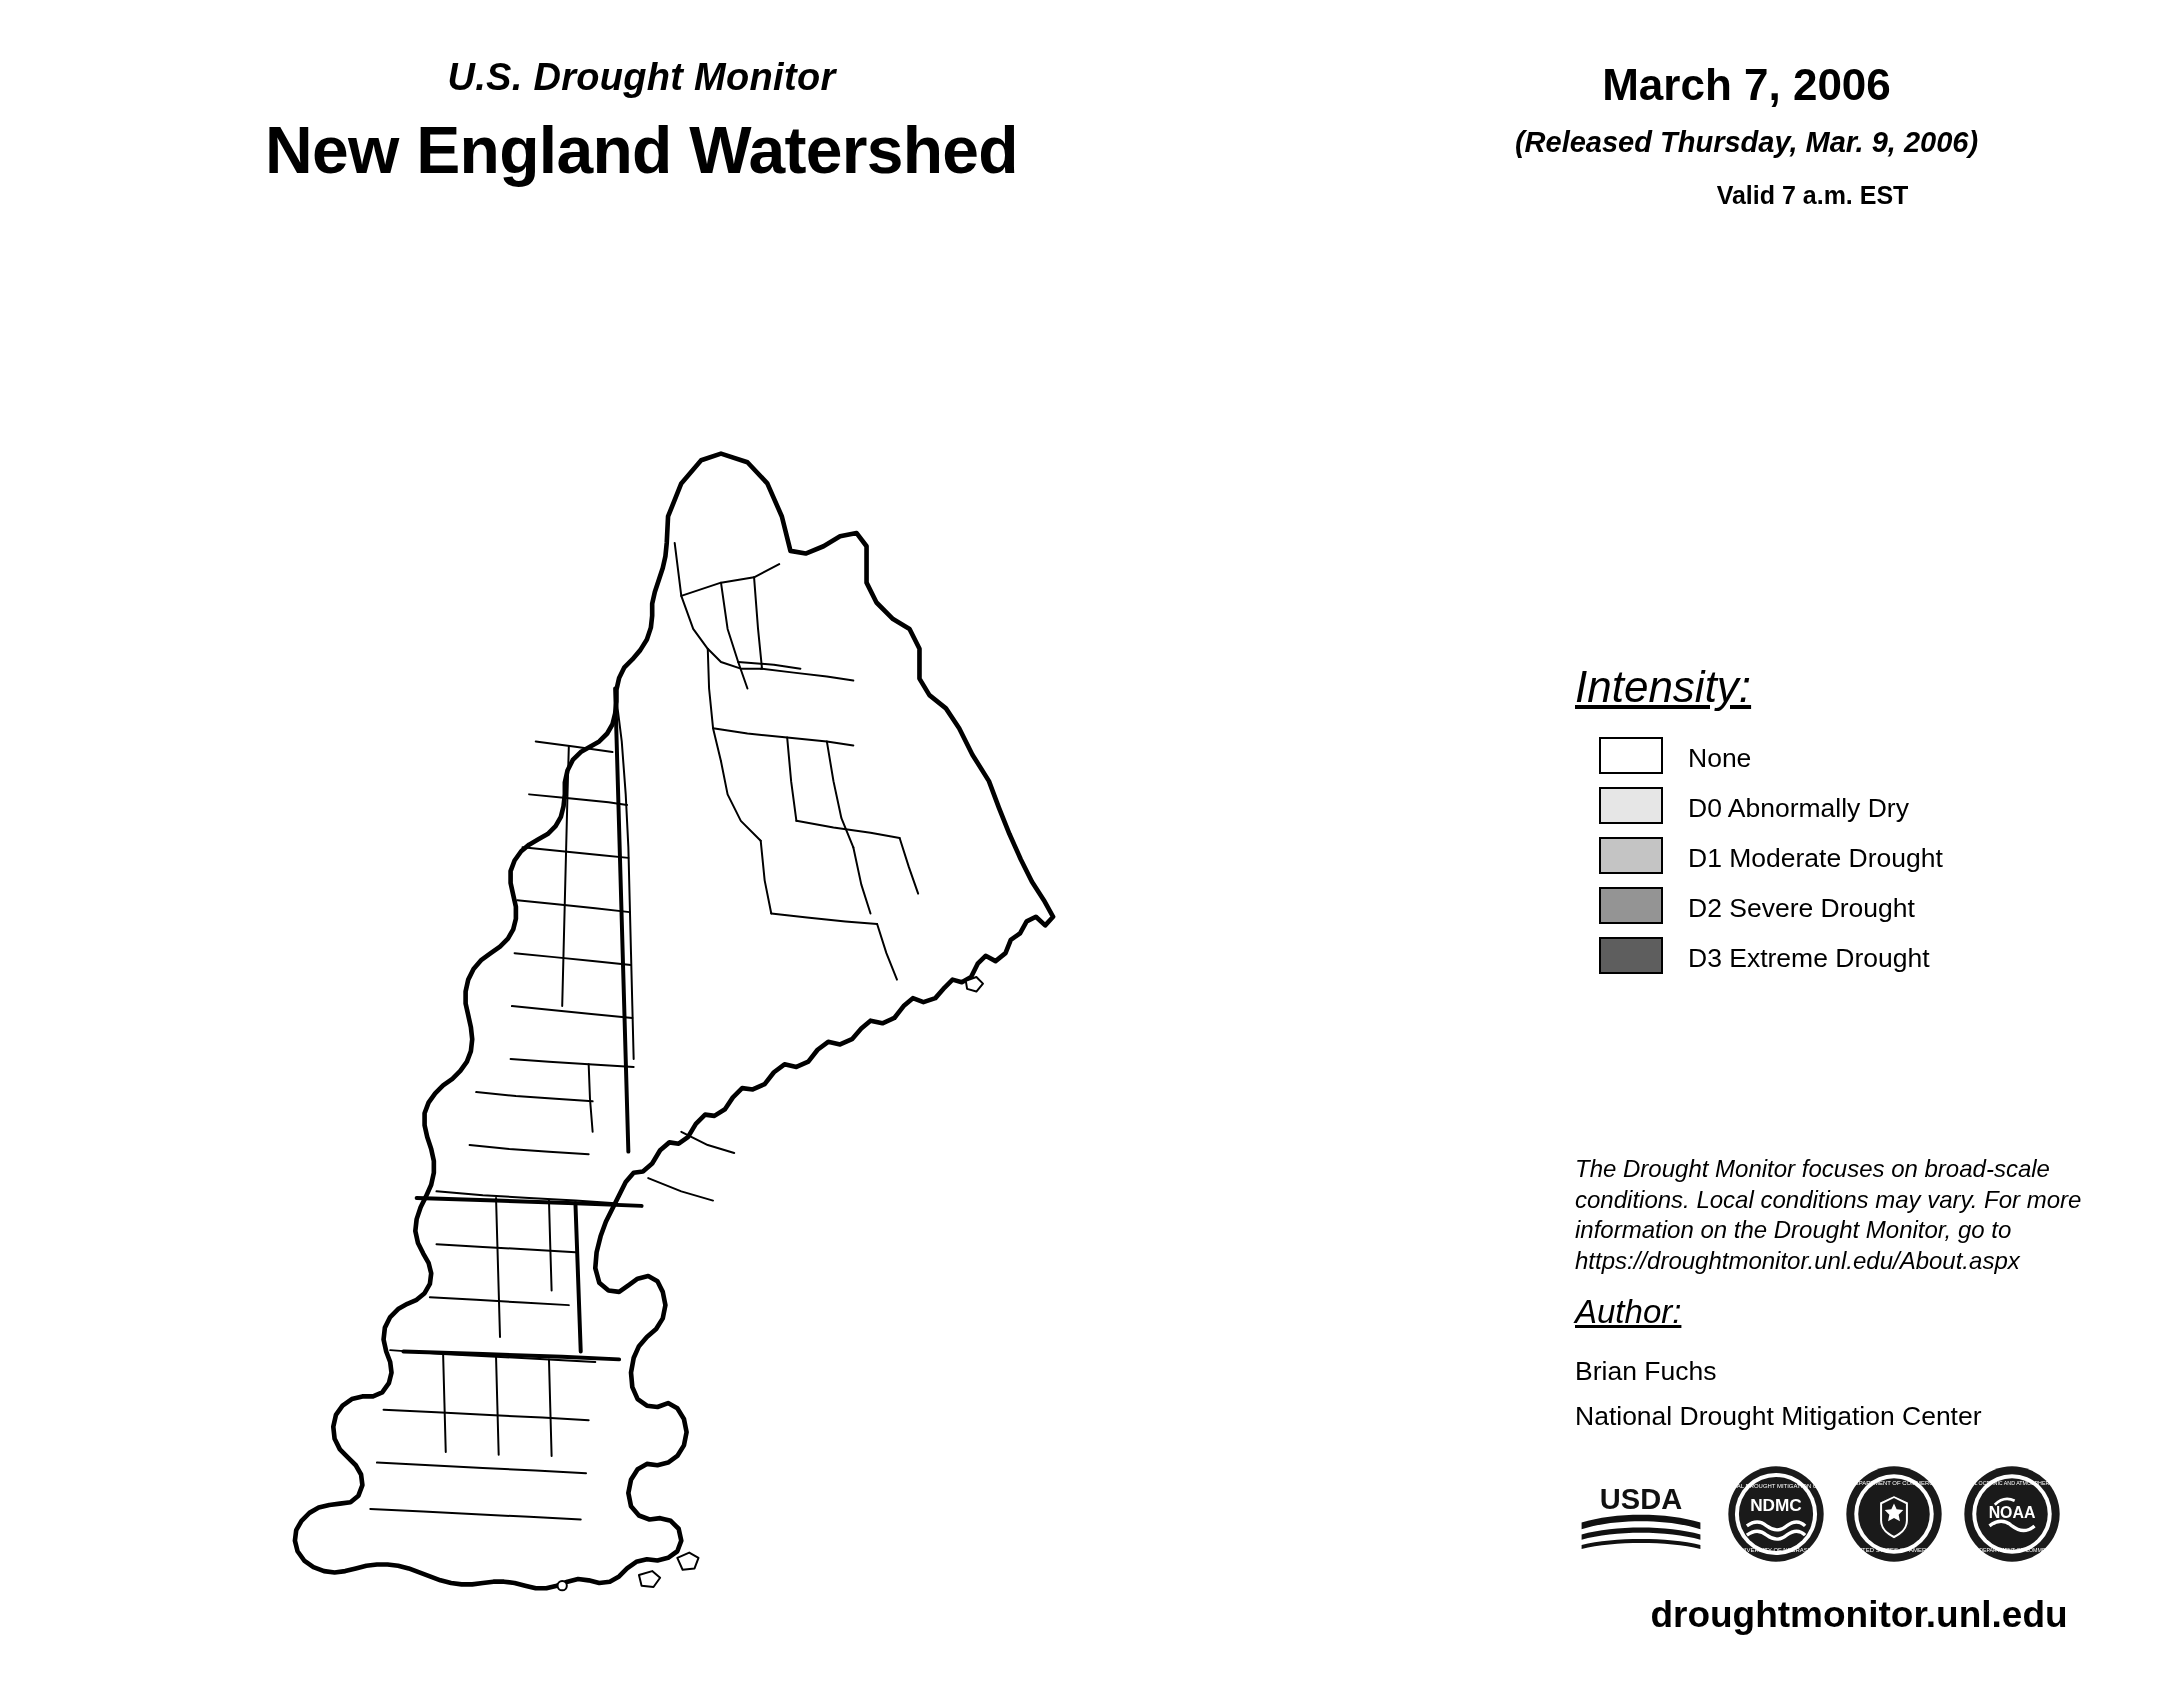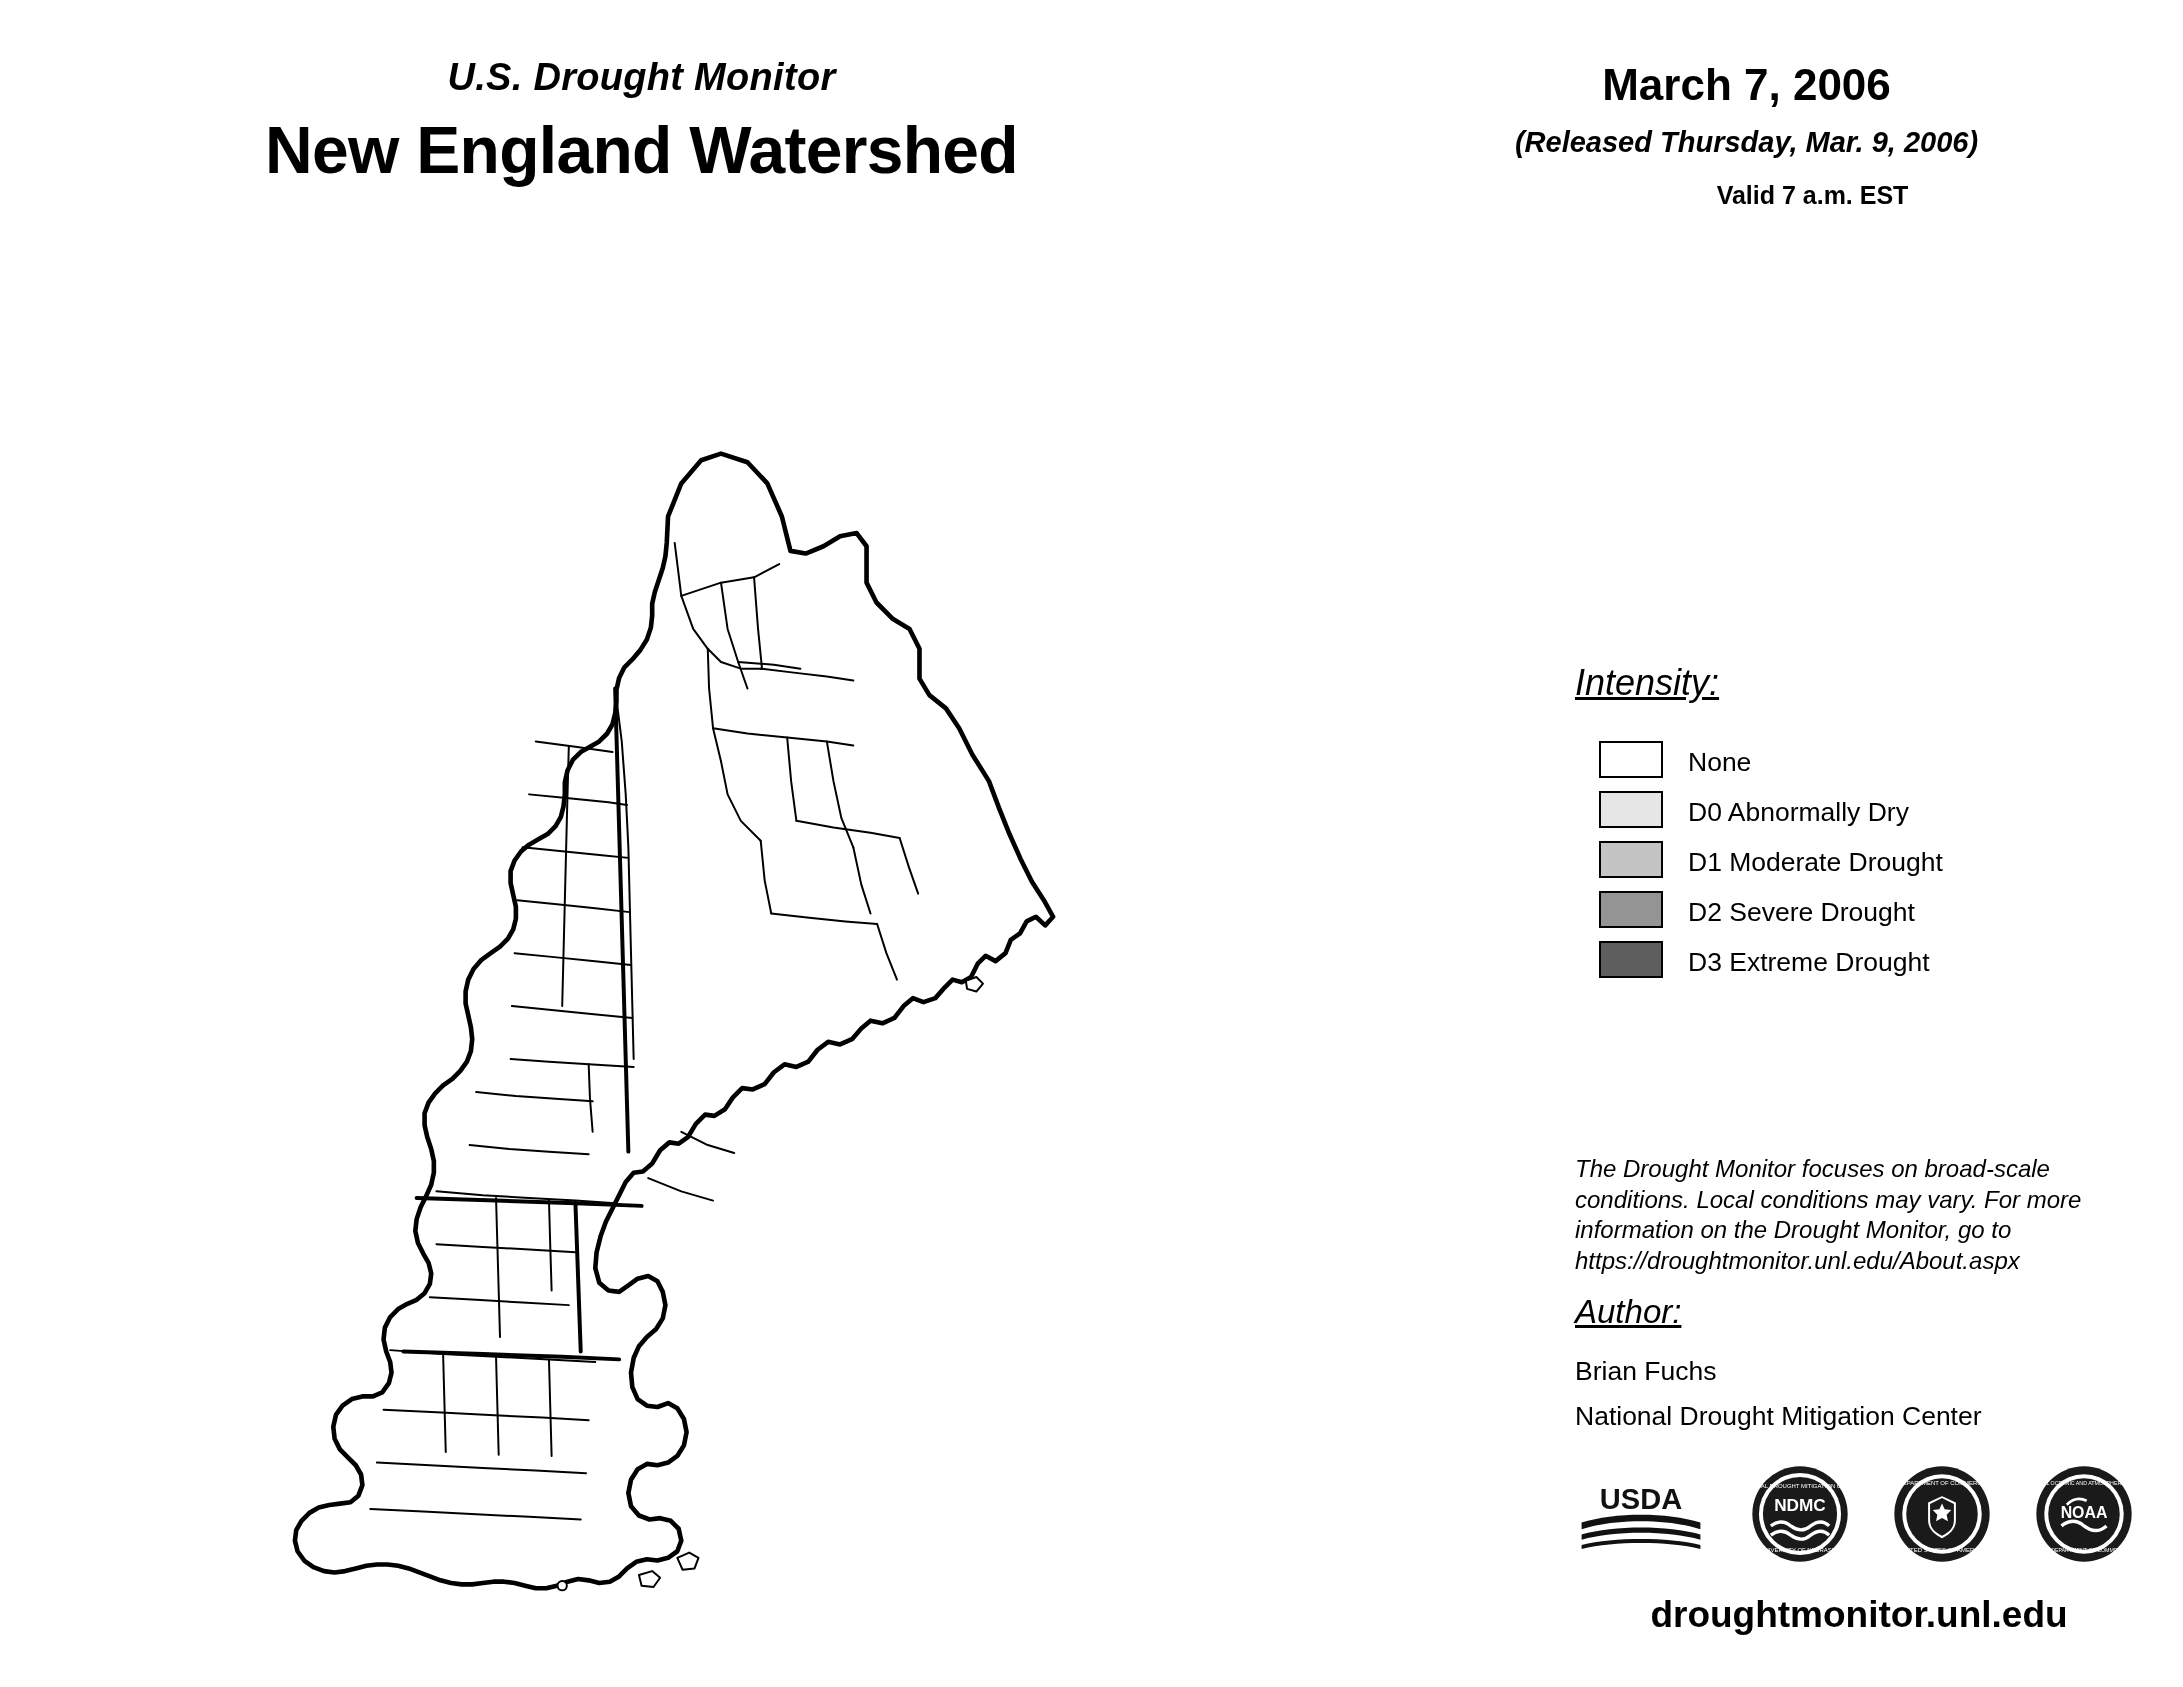--- a/index.html
+++ b/index.html
@@ -79,24 +79,24 @@
 
   
   #legend {
     position: absolute;
     left: 1575px;
     top: 662px;
     width: 582px;
   }
   #legend-title {
     font-style: italic;
-    font-size: 36px;
+    font-size: 44px;
     font-weight: normal;
     text-decoration: underline;
-    margin-bottom: 24px;
+    margin-bottom: 12px;
   }
   .legend-row {
     display: flex;
     align-items: flex-end;
     height: 50px;
     margin-left: 24px;
   }
   .legend-swatch {
     width: 64px;
     height: 37px;
@@ -146,21 +146,21 @@
 
   
   #logos {
     position: absolute;
     left: 1575px;
     top: 1459px;
     width: 595px;
     height: 112px;
     display: flex;
     align-items: center;
-    gap: 44px;
+    gap: 20px;
   }
   .logo { flex: 0 0 auto; }
 
   
   #footer-url {
     position: absolute;
     left: 1548px;
     top: 1594px;
     width: 622px;
     text-align: center;

